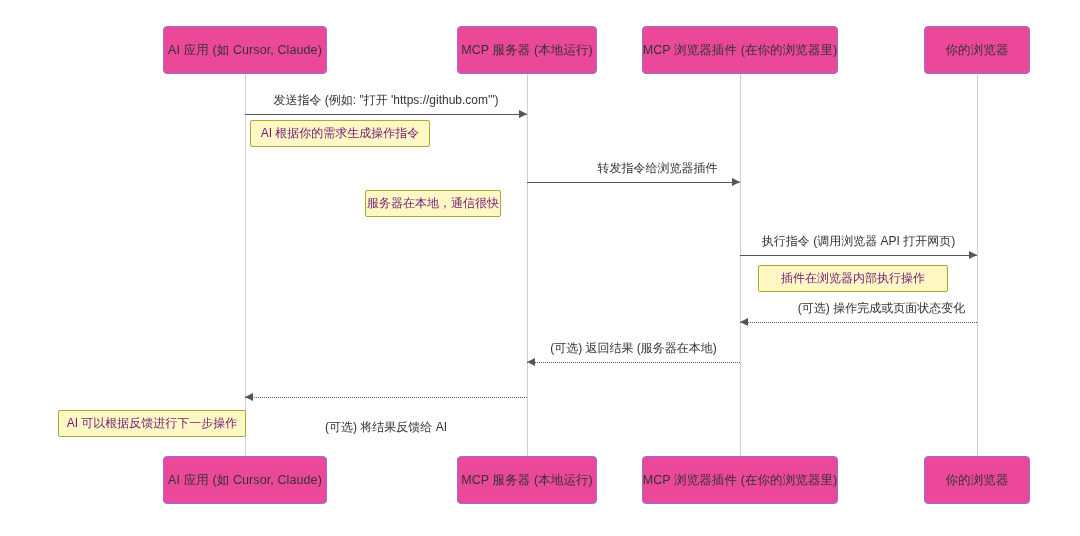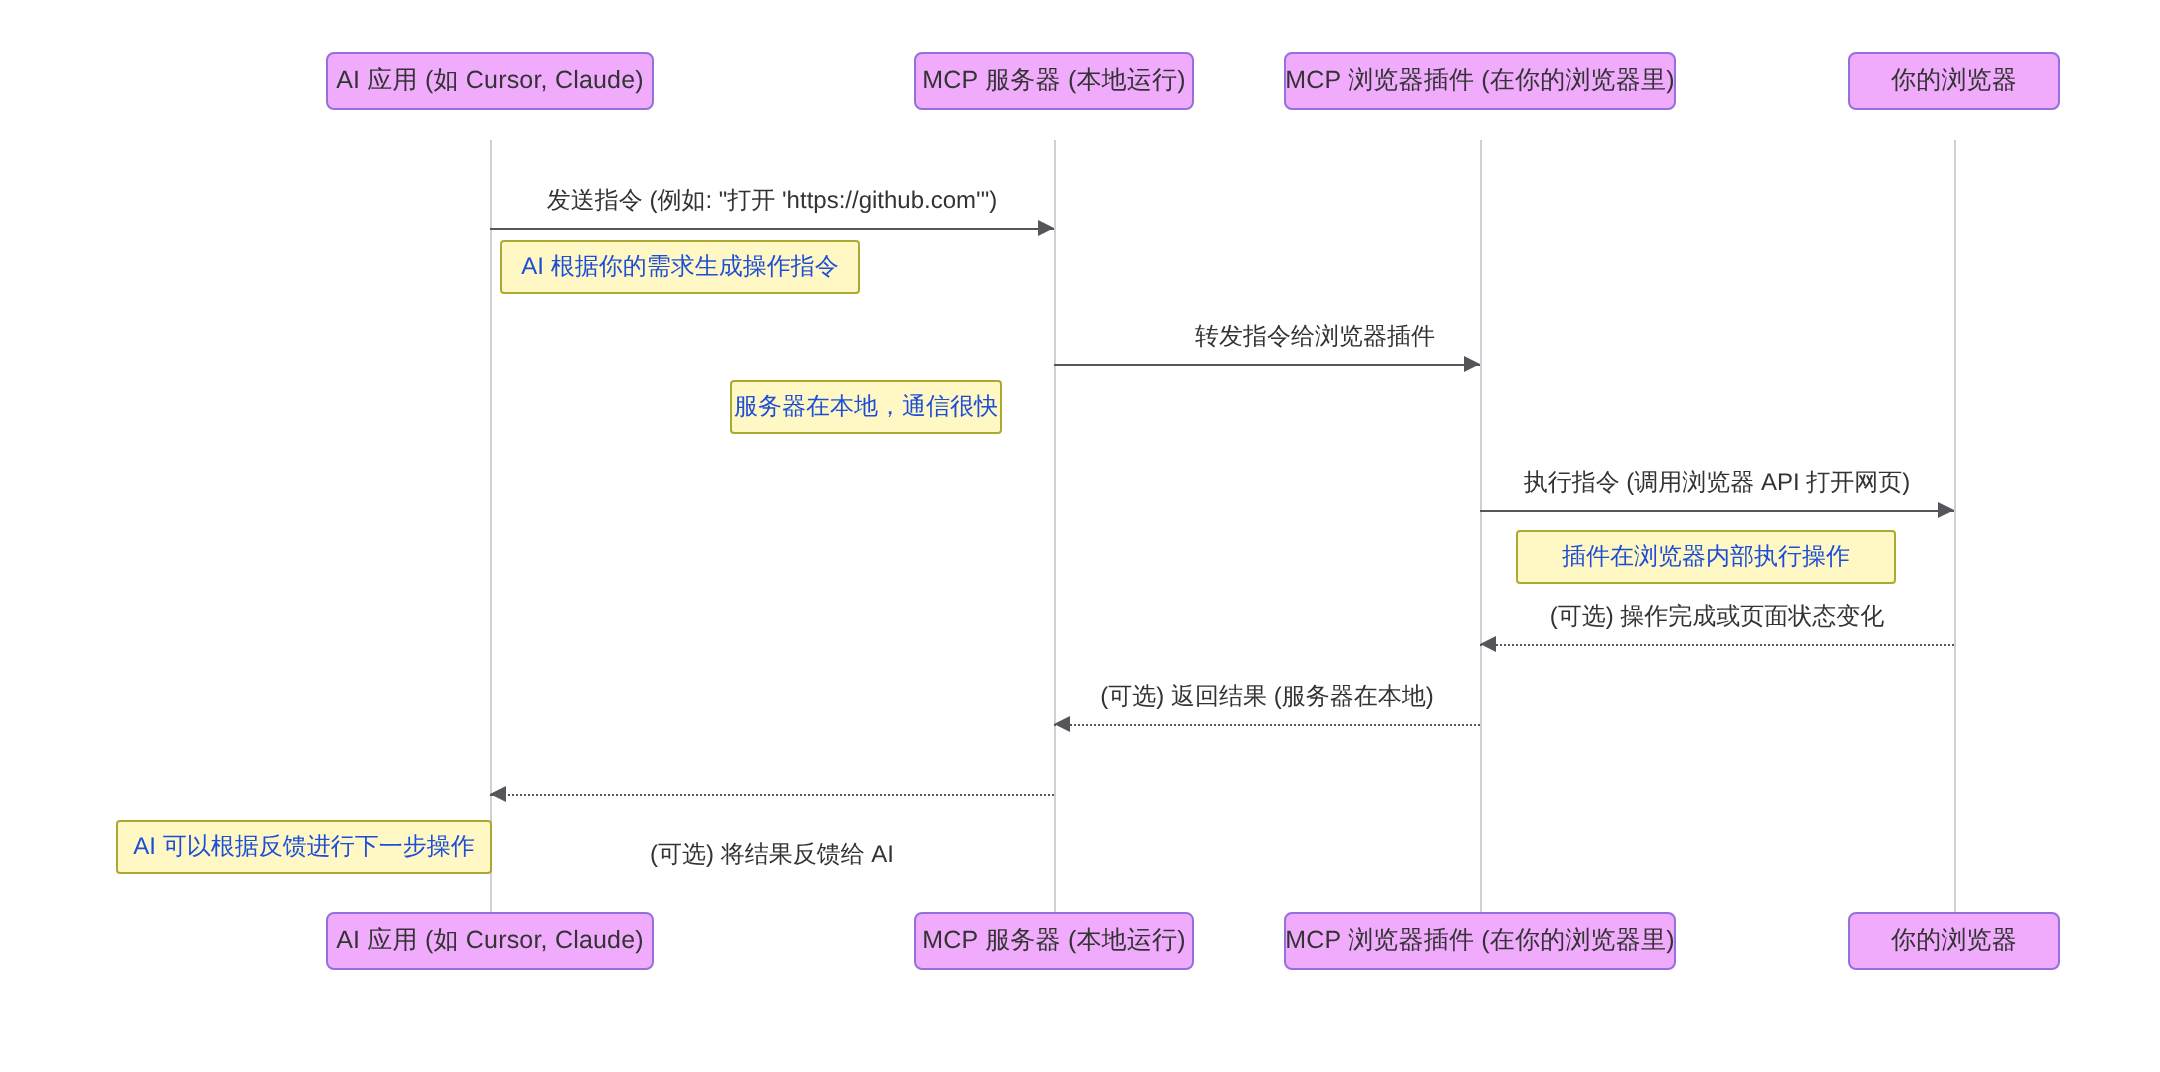--- a/index.html
+++ b/index.html
@@ -17,24 +17,24 @@
     position: relative;
     width: 1080px;
     height: 536px;
     background: #ffffff;
     overflow: hidden;
   }
   
   .participant {
     position: absolute;
     box-sizing: border-box;
-    background: #f0abfc;
+    background: #ec4899;
     border: 1px solid #9370DB;
     border-radius: 4px;
-    height: 29px;
+    height: 48px;
     display: flex;
     align-items: center;
     justify-content: center;
     font-size: 12.5px;
     color: #333333;
     white-space: nowrap;
     letter-spacing: 0.1px;
   }
   .participant .p-label {
     padding: 0 12px;
@@ -87,21 +87,21 @@
     position: absolute;
     box-sizing: border-box;
     background: #FFF8C4;
     border: 1px solid #AAAA33;
     border-radius: 2px;
     height: 27px;
     display: flex;
     align-items: center;
     justify-content: center;
     font-size: 12px;
-    color: #1d4ed8;
+    color: #701a75;
     white-space: nowrap;
   }
   .note .n-label {
     padding: 0 12px;
   }
 </style>
 </head>
 <body>
 
 <div id="diagram">
@@ -125,21 +125,21 @@
         <div class="msg-label" style="width: 213px; left: 0px; margin-left: 24px;">转发指令给浏览器插件</div>
       </div>
       <div class="msg" style="left: 740px; top: 255px; width: 237px;">
         <div class="line" style="width: 237px;"></div>
         <div class="head right" style="left: 229px;"></div>
         <div class="msg-label" style="width: 237px; left: 0px;">执行指令 (调用浏览器 API 打开网页)</div>
       </div>
       <div class="msg dotted" style="left: 740px; top: 322px; width: 237px;">
         <div class="line" style="width: 237px;"></div>
         <div class="head left" style="left: 0px;"></div>
-        <div class="msg-label" style="width: 237px; left: 0px;">(可选) 操作完成或页面状态变化</div>
+        <div class="msg-label" style="width: 237px; left: 0px; padding-left: 23px;">(可选) 操作完成或页面状态变化</div>
       </div>
       <div class="msg dotted" style="left: 527px; top: 362px; width: 213px;">
         <div class="line" style="width: 213px;"></div>
         <div class="head left" style="left: 0px;"></div>
         <div class="msg-label" style="width: 213px; left: 0px;">(可选) 返回结果 (服务器在本地)</div>
       </div>
       <div class="msg dotted" style="left: 245px; top: 397px; width: 282px;">
         <div class="line" style="width: 282px;"></div>
         <div class="head left" style="left: 0px;"></div>
         <div class="msg-label" style="width: 282px; left: 0px; margin-top: 44px;">(可选) 将结果反馈给 AI</div>

